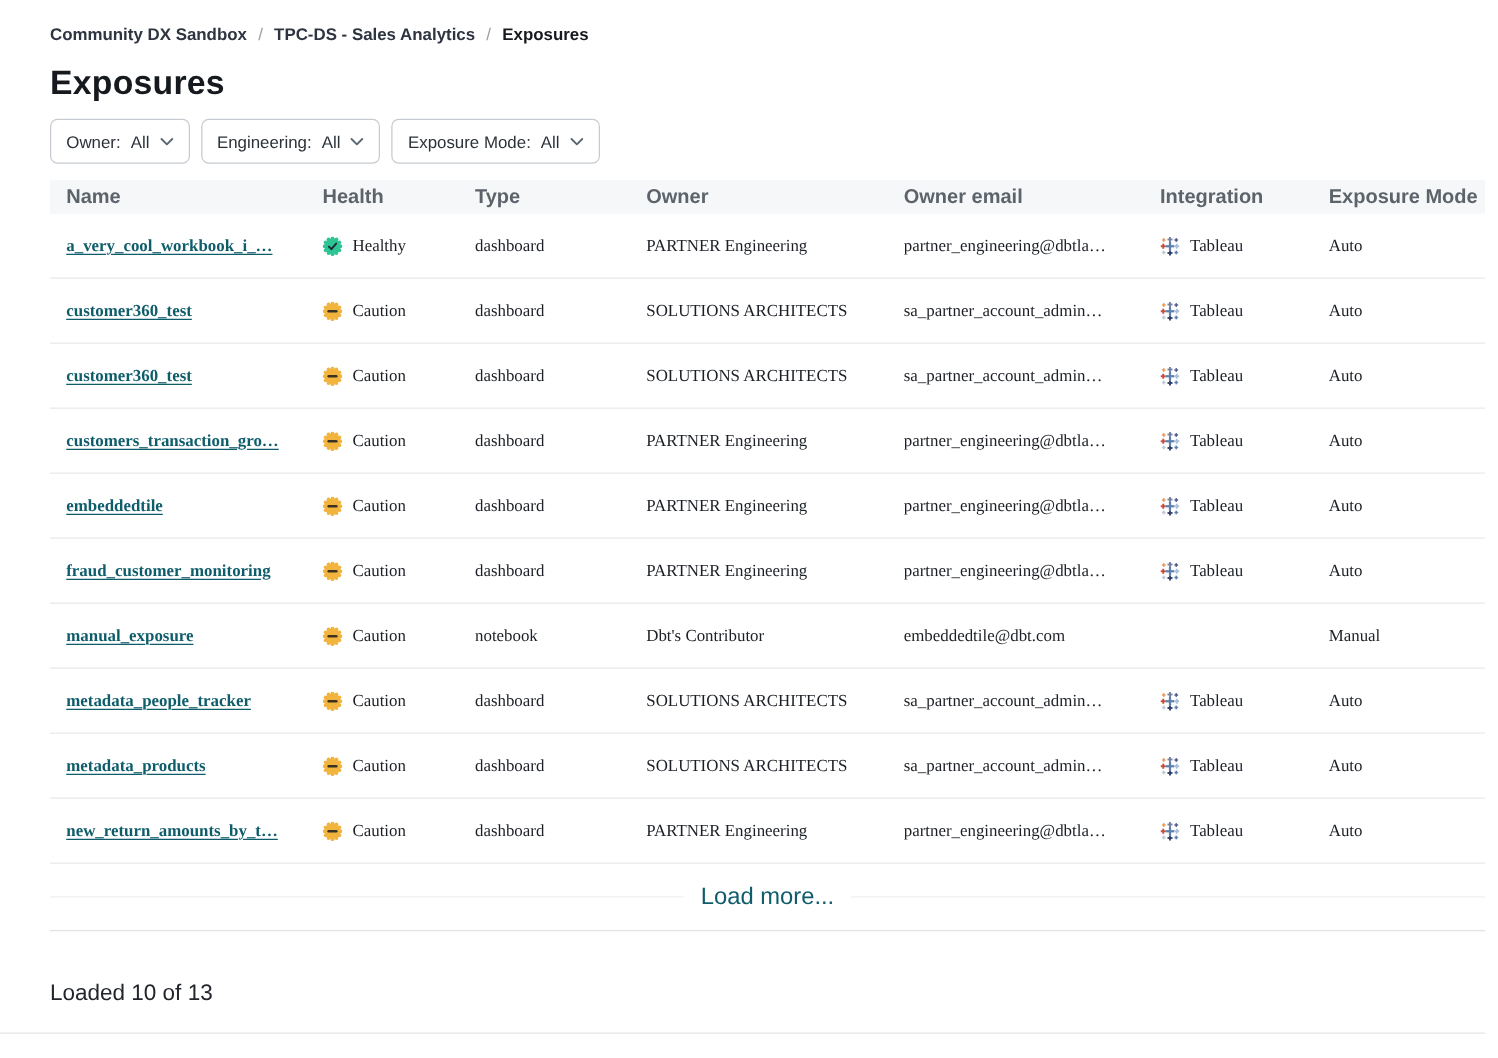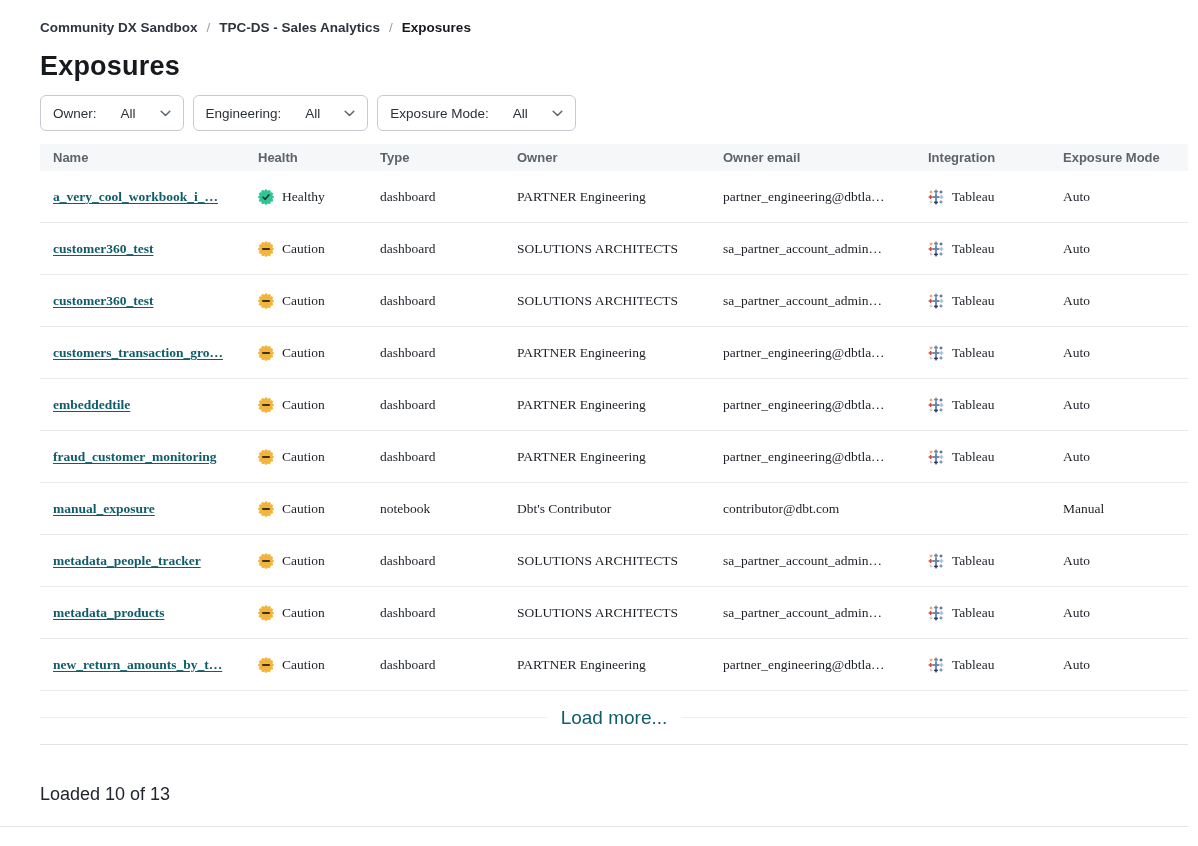--- a/index.html
+++ b/index.html
@@ -27,38 +27,38 @@
   .crumb{color:#2e3440;text-decoration:none;cursor:pointer;}
   .crumb.current{color:#16191d;}
   .crumb-sep{color:#9aa0a8;font-weight:400;}
 
   
   .page-title{font-size:27px;line-height:32px;font-weight:700;margin:15px 0 0 0;color:#16191d;letter-spacing:.2px;}
 
   
   .filters{display:flex;gap:9px;margin-top:13px;}
   .filter-btn{
-    display:inline-flex;align-items:center;gap:24px;background:#fff;
+    display:inline-flex;align-items:center;gap:8px;background:#fff;
     border:1px solid var(--btn-border);border-radius:6px;height:36px;
     padding:4px 12px;font-size:13.5px;color:#2b3138;cursor:pointer;
     font-family:inherit;
   }
   .f-label{color:#2b3138;}
   .f-value{color:#2b3138;}
   .chev{display:inline-block;margin-top:1px;}
 
   
   .table{margin-top:13px;width:1148px;}
   .thead,.tr{
     display:grid;
     grid-template-columns:218px 122px 137px 206px 205px 135px 125px;
     align-items:center;
   }
   .thead{height:27px;background:#f6f7f8;}
-  .th{font-size:13px;font-weight:700;color:var(--head-gray);}
+  .th{font-size:16px;font-weight:700;color:var(--head-gray);}
   .th:first-child{padding-left:13px;}
   .tr{height:52px;border-bottom:1px solid var(--border);font-size:13.5px;color:var(--ink);font-family:Liberation Serif, serif;}
   .td{white-space:nowrap;overflow:hidden;text-overflow:ellipsis;padding-right:14px;}
   .td-name{padding-left:13px;}
   .name-link{
     color:var(--teal);font-weight:700;text-decoration:underline;
     text-decoration-thickness:1px;text-underline-offset:2px;cursor:pointer;
   }
   .td-health,.td-integration{display:flex;align-items:center;gap:8px;}
   .seal{width:16px;height:16px;flex:0 0 16px;}
@@ -598,21 +598,21 @@
           <circle cx="11.15" cy="2.54" r="1.55"></circle>
                   <circle cx="13.46" cy="4.85" r="1.55"></circle>
         </g>
         <path class="glyph-check" d="M5.1 8.3l2 2 3.8-4.4" fill="none" stroke="#1d2d36" stroke-width="1.6" stroke-linecap="round" stroke-linejoin="round"></path>
         <path class="glyph-dash" d="M4.9 8h6.2" fill="none" stroke="#3a3322" stroke-width="1.9" stroke-linecap="round"></path>
       </svg>
       <span>Caution</span>
     </div>
     <div class="td">notebook</div>
     <div class="td">Dbt's Contributor</div>
-    <div class="td">contributor@dbt.com</div>
+    <div class="td">embeddedtile@dbt.com</div>
     <div class="td td-integration">
 
       <span></span>
     </div>
     <div class="td">Manual</div>
   </div>
 
   <div class="tr">
     <div class="td td-name">
       <a class="name-link">metadata_people_tracker</a>

